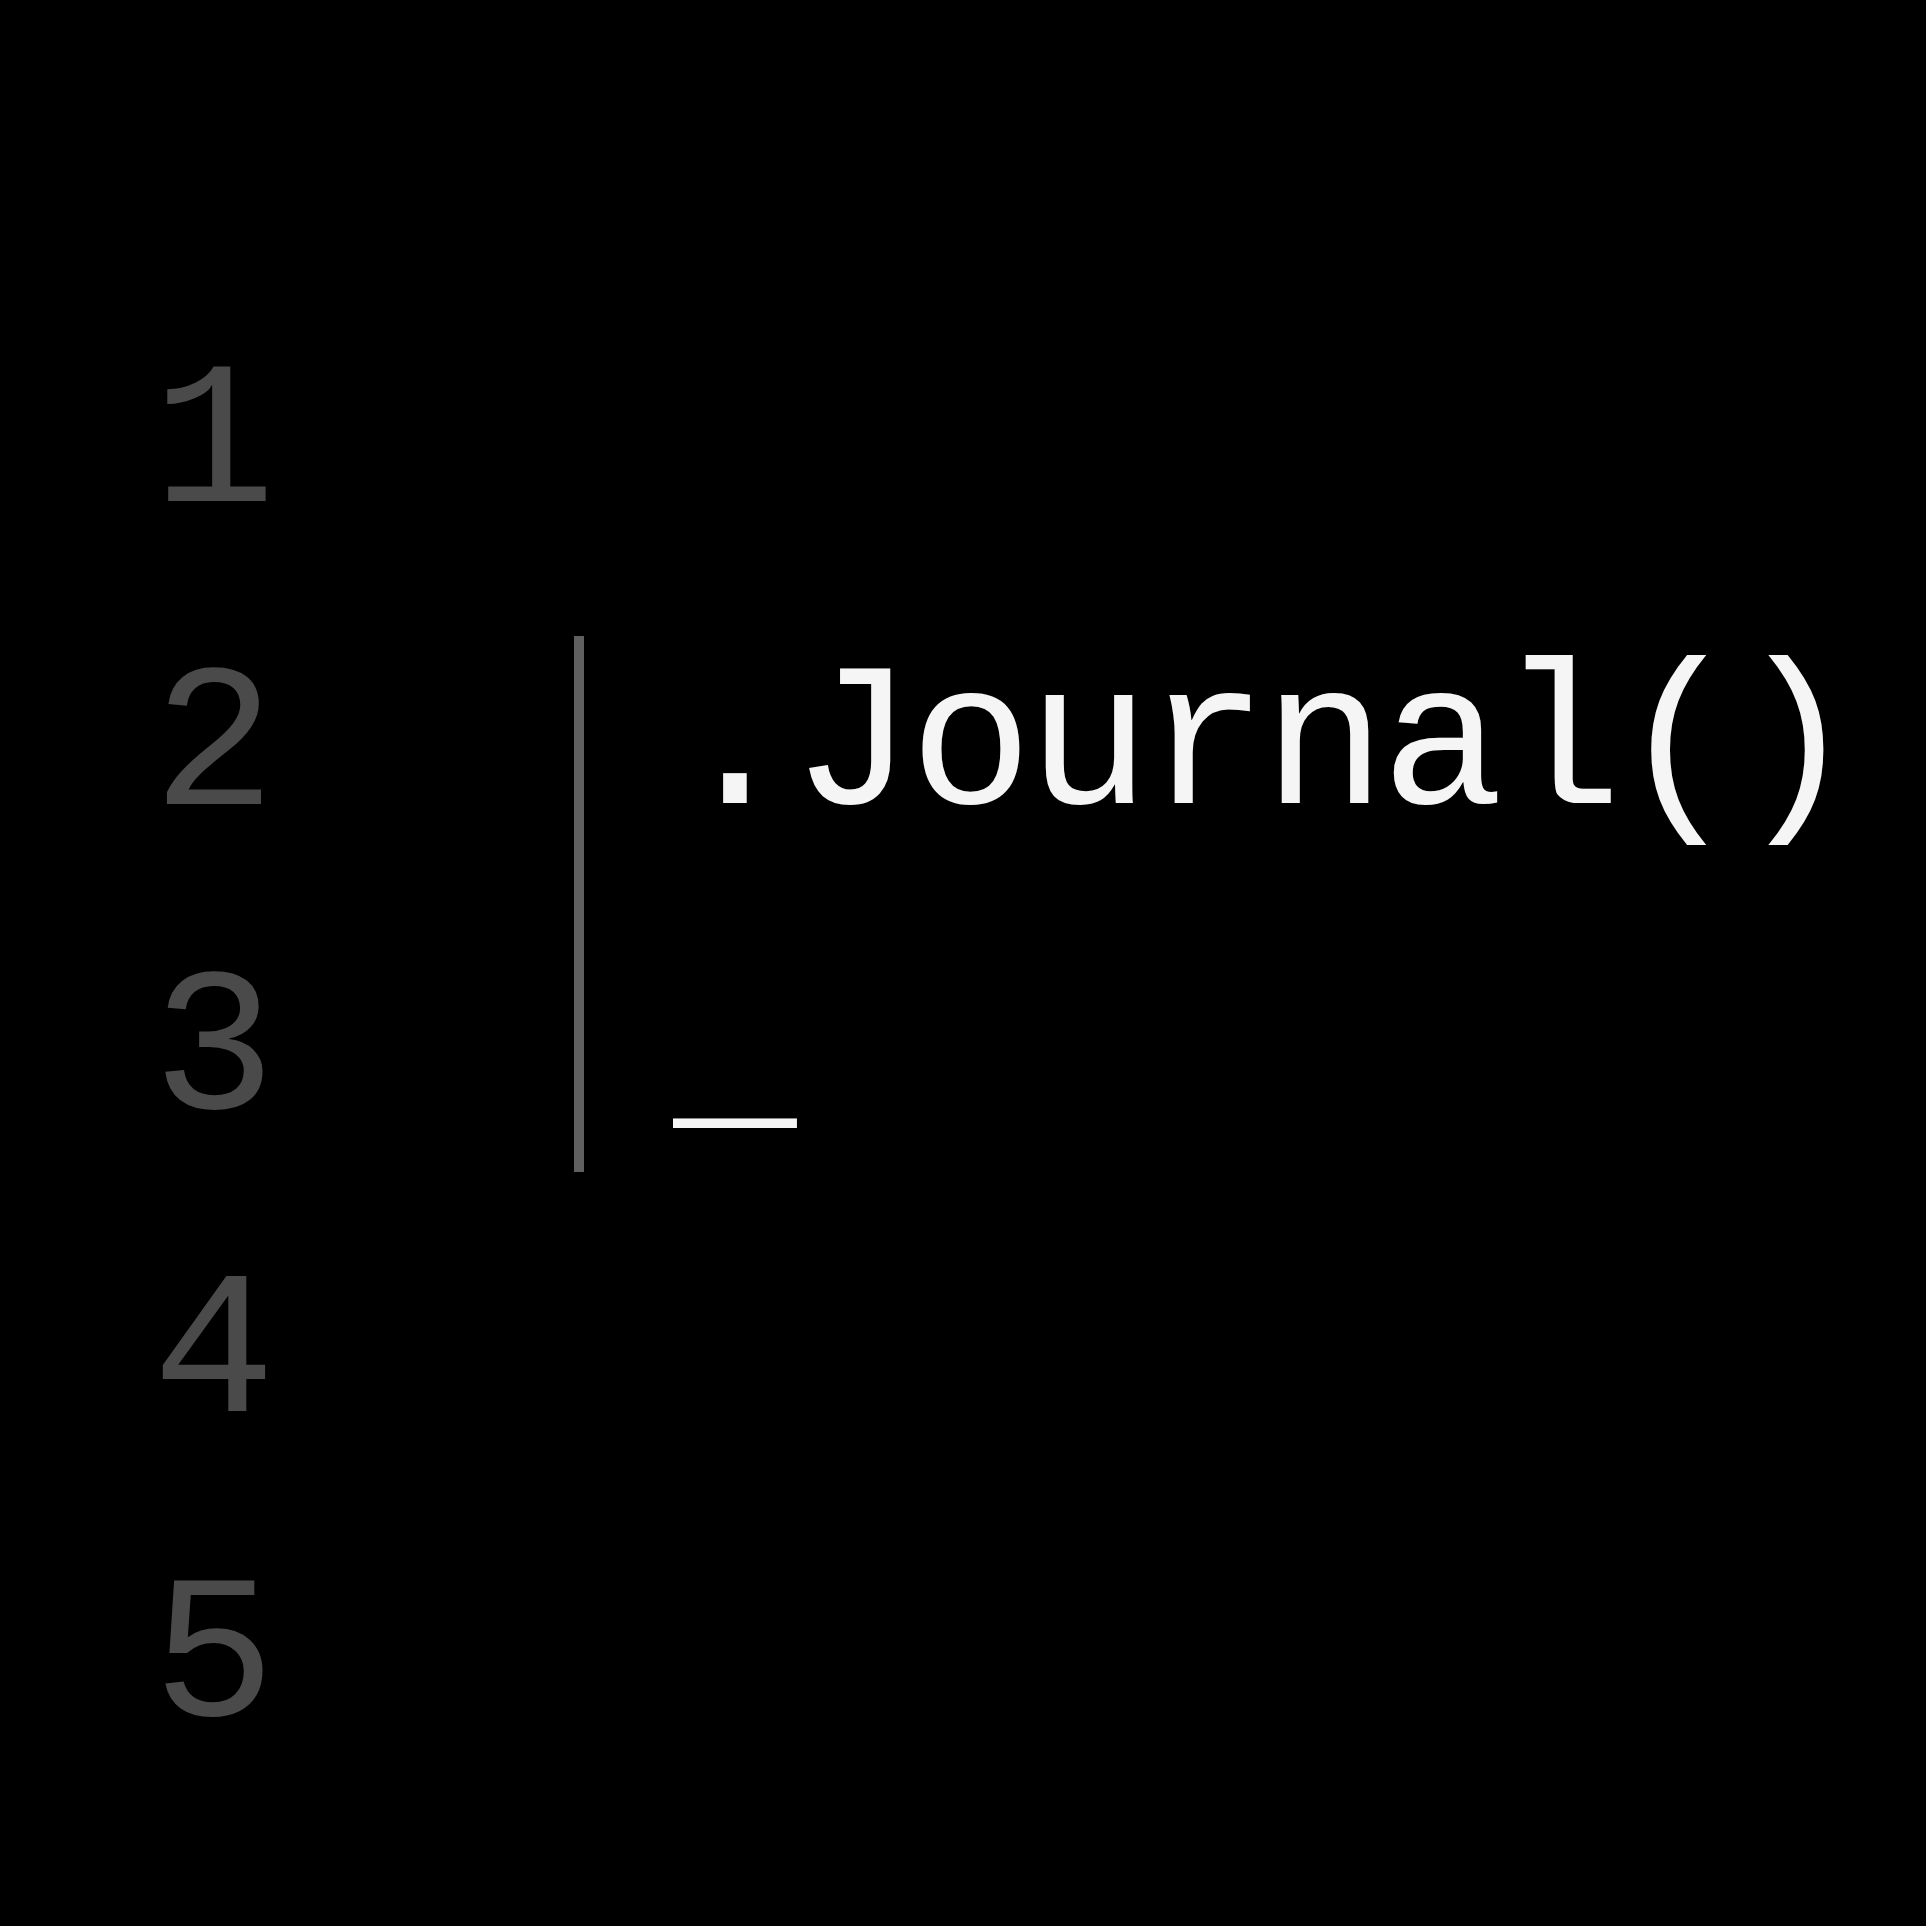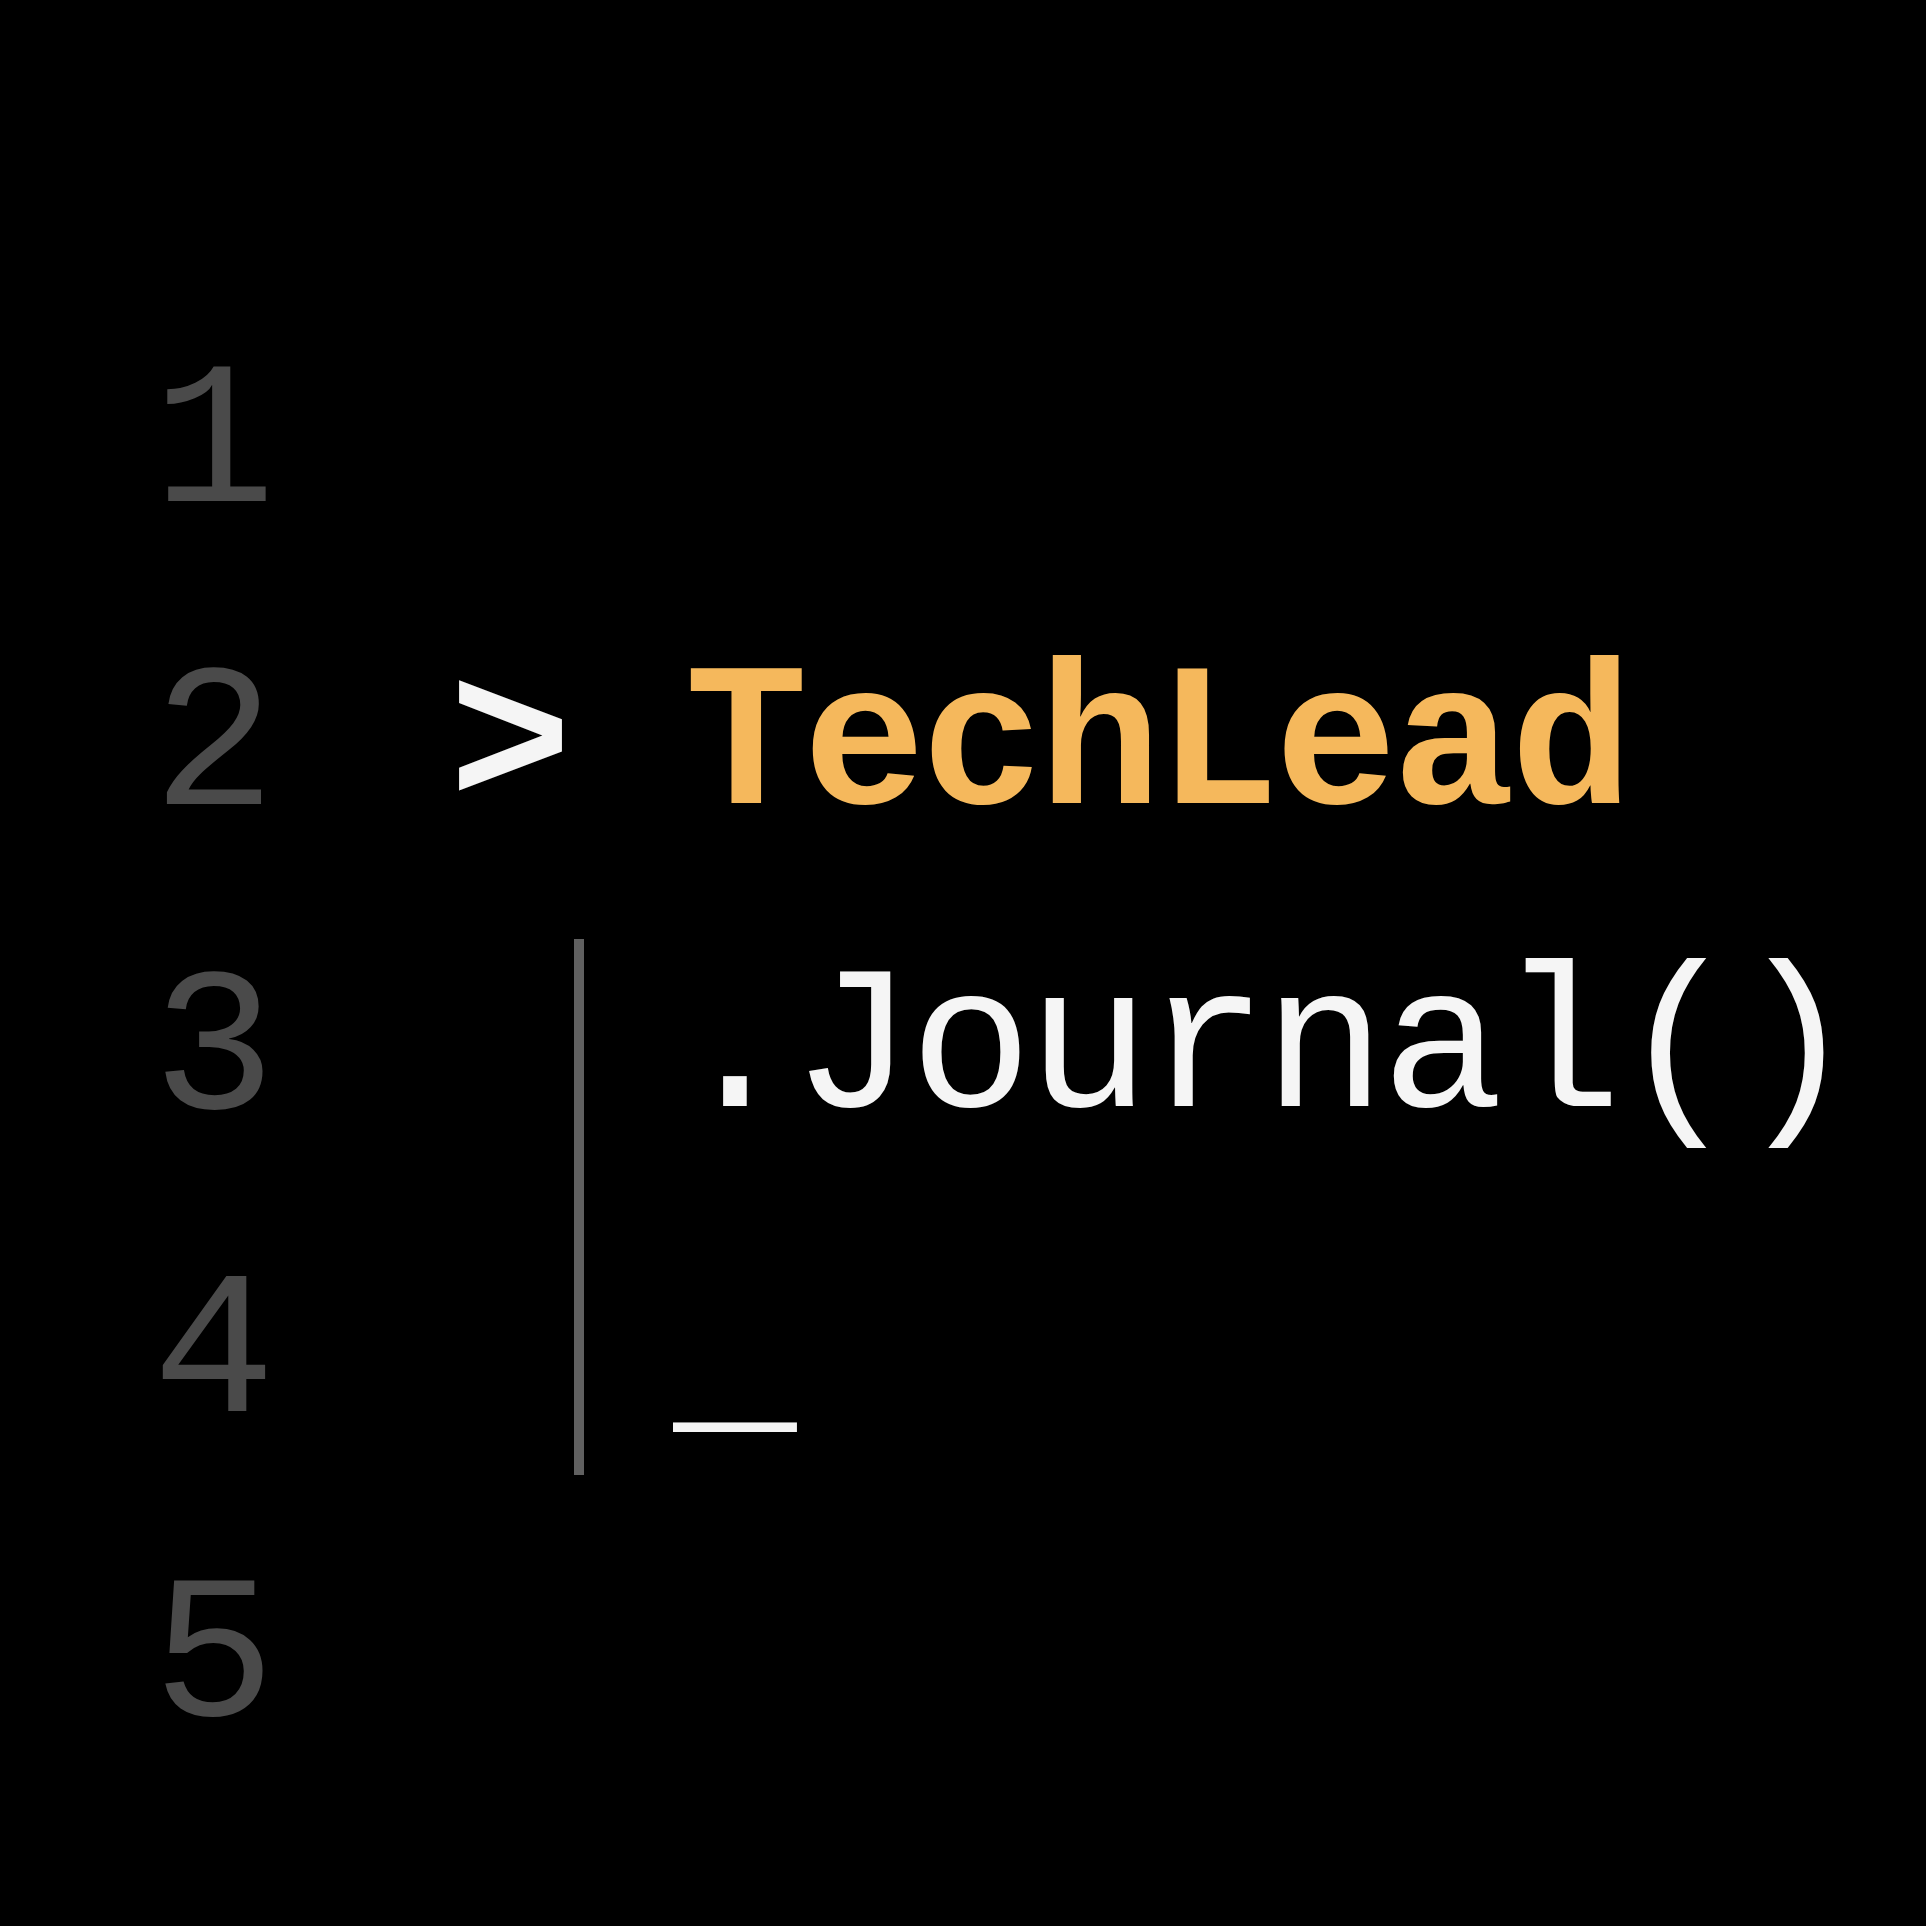--- a/index.html
+++ b/index.html
@@ -100,21 +100,20 @@
 <div class="editor-container">
   <div class="gutter">
     <div class="line-number">1</div>
     <div class="line-number">2</div>
     <div class="line-number">3</div>
     <div class="line-number">4</div>
     <div class="line-number">5</div>
   </div>
 
   <div class="code-area">
-    <div class="code-line"><span class="prompt-char">&gt; </span><span class="highlight">TechLead</span></div>
     <div class="indent-block">
       <div class="indent-guide"></div>
       <div class="indent-lines">
         <div class="code-line"><span class="code-text">.Journal()</span></div>
         <div class="code-line"><span class="cursor-mark">_</span></div>
       </div>
     </div>
   </div>
 </div>
 

